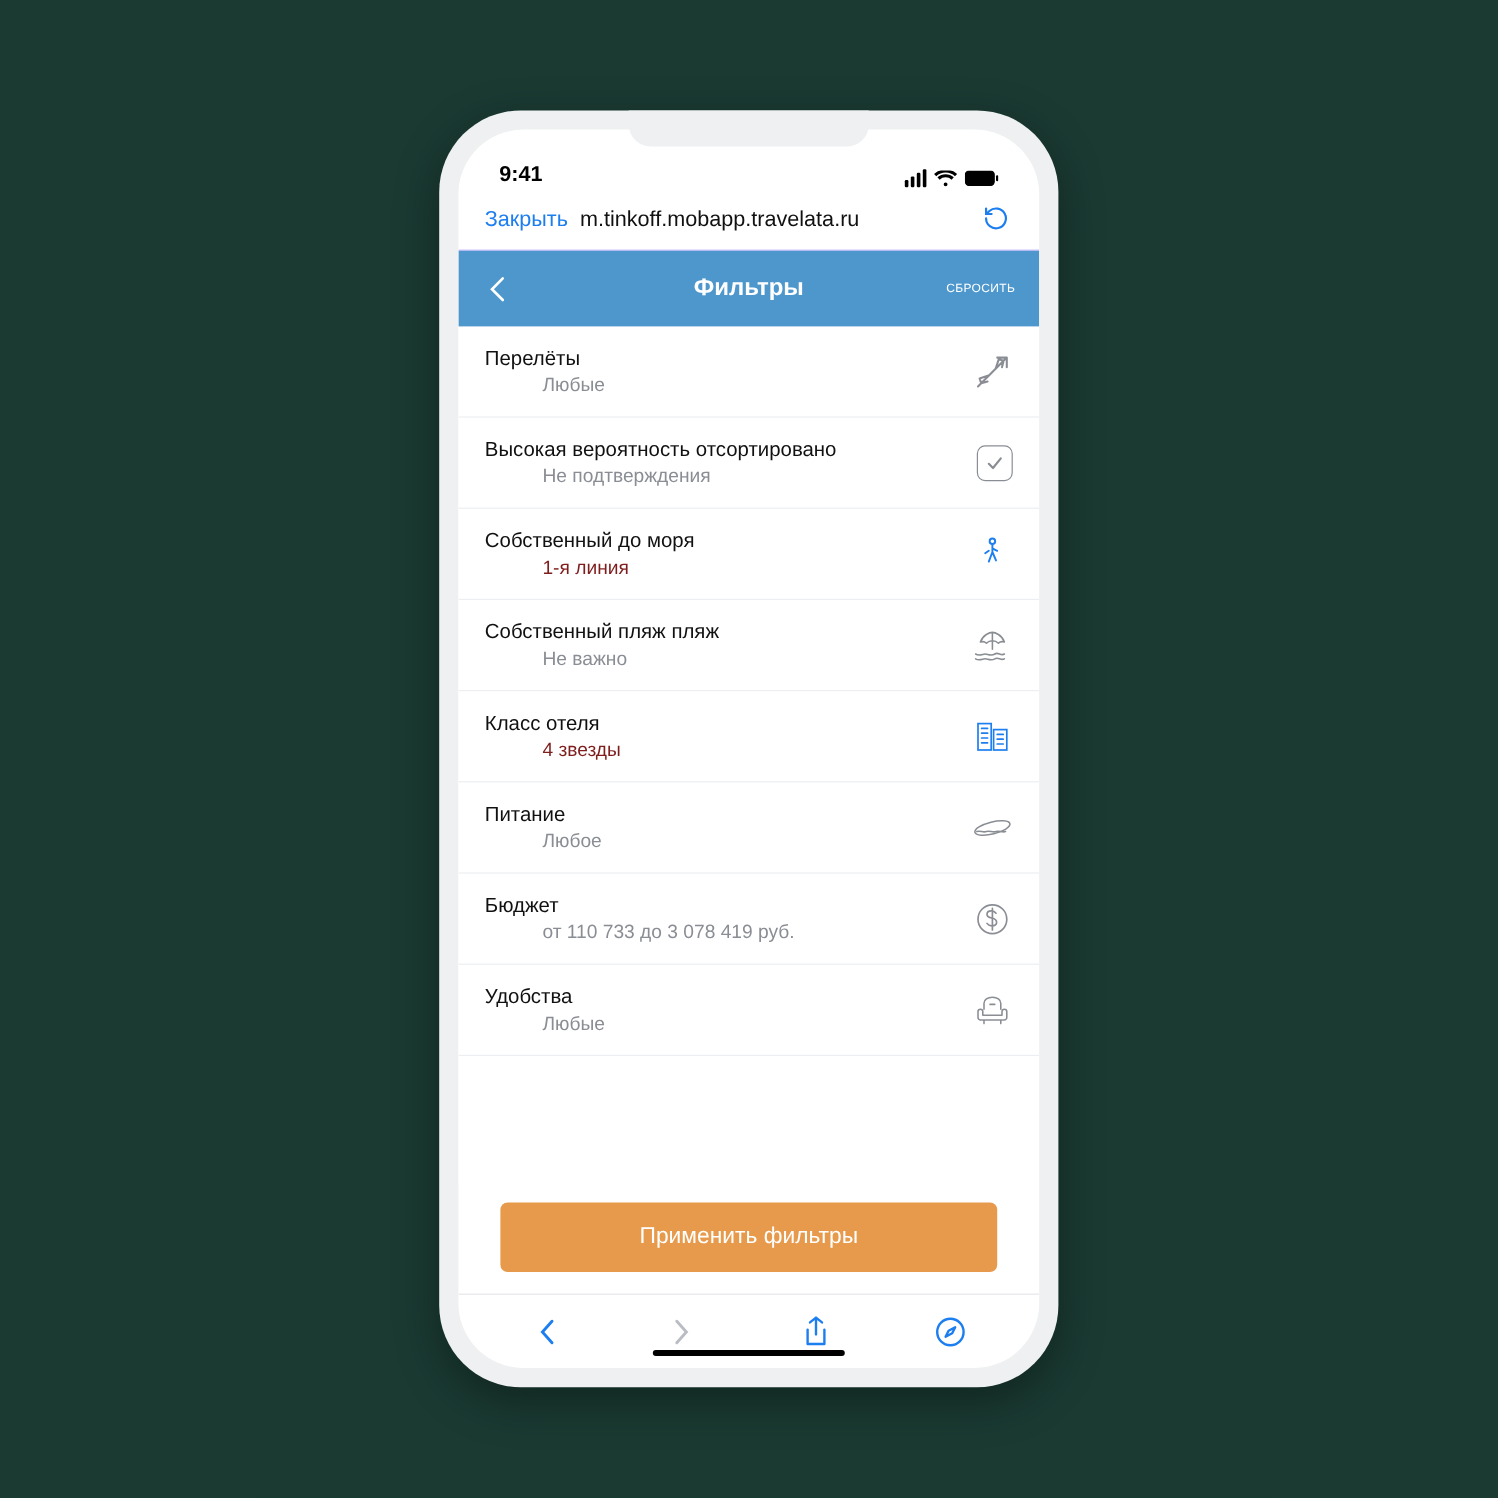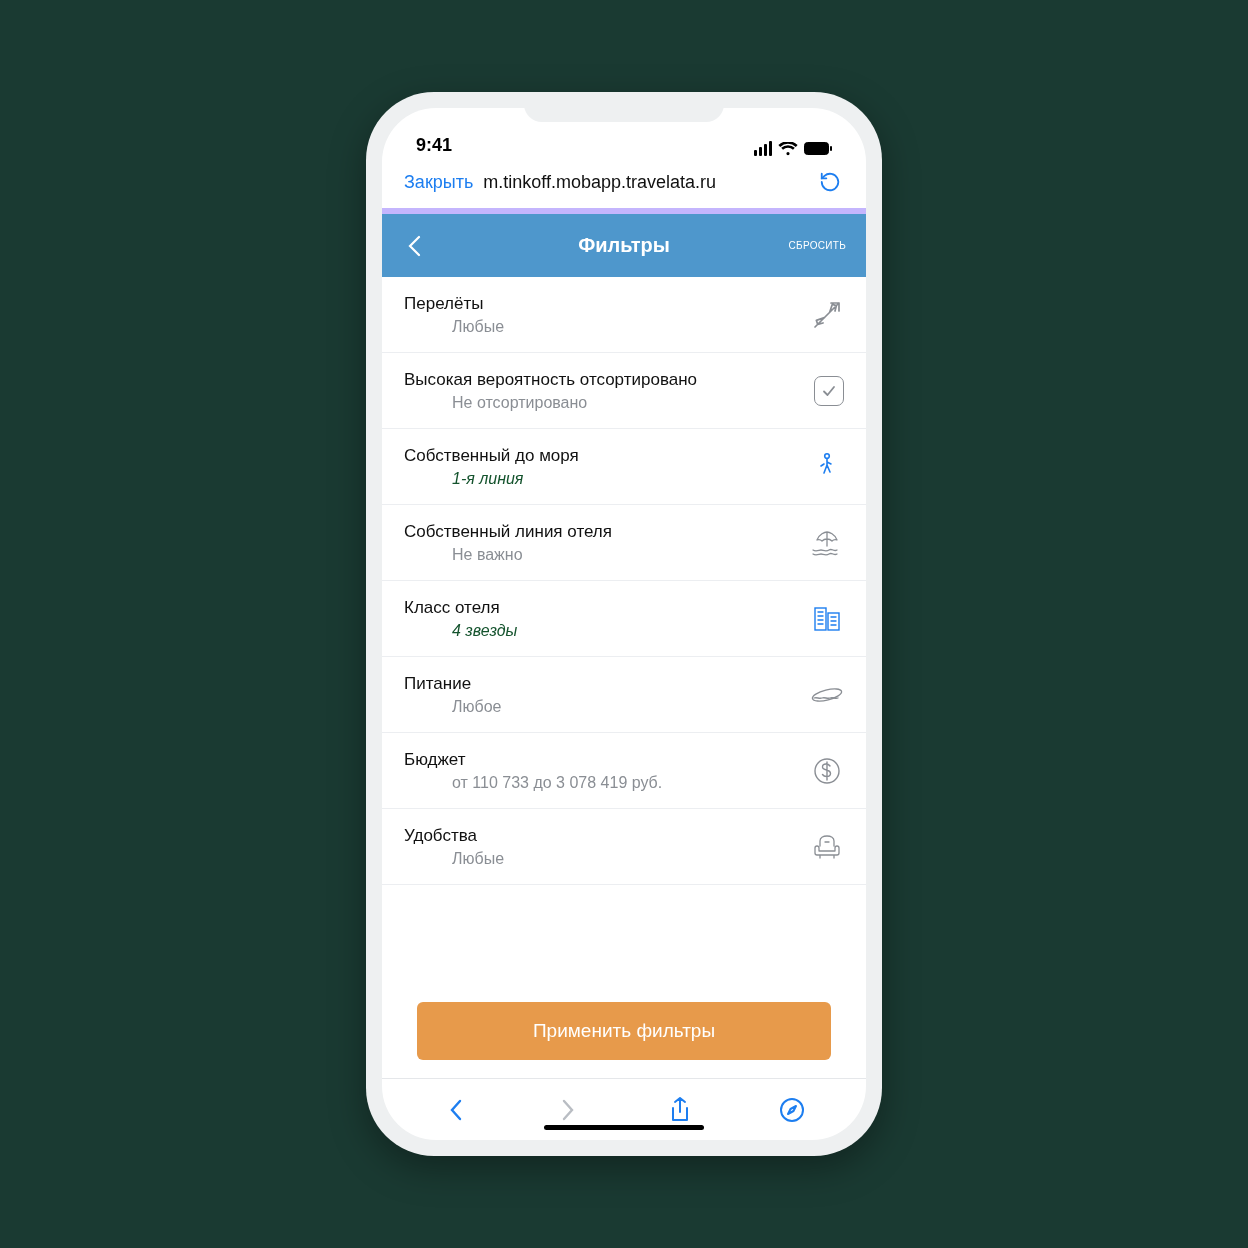--- a/index.html
+++ b/index.html
@@ -57,21 +57,21 @@
   .signal span:nth-child(2){height:9px}
   .signal span:nth-child(3){height:12px}
   .signal span:nth-child(4){height:15px}
   .wifi svg, .battery svg { display:block; }
   
   .urlbar {
     display: flex;
     align-items: center;
     gap: 10px;
     padding: 10px 22px 12px;
-    border-bottom: 6px solid #c4b5fd;
+    border-bottom: 1px solid #c4b5fd;
   }
   .close-link { color:#1d7ef0; font-size:18px; }
   .url-text { flex:1; font-size:18px; color:#111; white-space:nowrap; overflow:hidden; }
   .reload-btn { width:28px; height:28px; display:flex; align-items:center; justify-content:center; }
   
   .apphdr {
     background:#4e97cc;
     color:#fff;
     height:63px;
     display:flex;
@@ -88,21 +88,21 @@
     display:flex;
     align-items:center;
     padding:16px 22px;
     border-bottom:1px solid #eceef1;
     min-height:76px;
     gap:14px;
   }
   .row .txt { flex:1; }
   .row .title { font-size:17px; color:#111; font-weight:500; }
   .row .value { font-size:16px; color:#8a8e94; margin-top:4px;margin-left:48px; }
-  .row .value.active { color:#14532d;font-style:italic; }
+  .row .value.active { color:#7f1d1d; }
   .row .icon { width:34px; height:34px; display:flex; align-items:center; justify-content:center; flex:0 0 34px; }
   .row .icon svg { stroke:#8a8e94; }
   .row .icon.active svg { stroke:#1d7ef0; }
   .checkbox {
     width:30px; height:30px;
     border:1.5px solid #8a8e94;
     border-radius:7px;
     display:flex; align-items:center; justify-content:center;
     flex:0 0 30px;
   }
@@ -196,21 +196,21 @@
         <div class="icon">
           <svg width="32" height="32" viewBox="0 0 24 24" fill="none" stroke-width="1.3" stroke-linecap="round" stroke-linejoin="round">
               <path d="M21 3 3 21M15 3h6v6M10 14l-6 2 1 3 4-1M14 10l2-6 3 1-1 4"></path>
             </svg>
         </div>
       </div>
 
       <div class="row">
         <div class="txt">
           <div class="title">Высокая вероятность отсортировано</div>
-          <div class="value">Не отсортировано</div>
+          <div class="value">Не подтверждения</div>
         </div>
         <div class="checkbox">
           <svg width="14" height="14" viewBox="0 0 14 14" fill="none" stroke="#8a8e94" stroke-width="1.8" stroke-linecap="round" stroke-linejoin="round">
               <path d="M2 7.5 5.5 11 12 3"></path>
             </svg>
         </div>
       </div>
 
       <div class="row">
         <div class="txt">
@@ -220,21 +220,21 @@
         <div class="icon active">
           <svg width="24" height="30" viewBox="0 0 24 30" fill="none" stroke-width="1.6" stroke-linecap="round" stroke-linejoin="round">
               <circle cx="12" cy="4" r="2.3"></circle>
               <path d="M12 7v6l-3 8M12 13l3 7M9 12l-3 2M12 10l4 2"></path>
             </svg>
         </div>
       </div>
 
       <div class="row">
         <div class="txt">
-          <div class="title">Собственный линия отеля</div>
+          <div class="title">Собственный пляж пляж</div>
           <div class="value">Не важно</div>
         </div>
         <div class="icon">
           <svg width="32" height="30" viewBox="0 0 32 30" fill="none" stroke-width="1.3" stroke-linecap="round" stroke-linejoin="round">
               <path d="M16 4v14M6 12c2-6 8-8 10-8s8 2 10 8c-3-1-5 1-5 1s-2-2-5-2-5 2-5 2-2-2-5-1zM2 22c3 2 6 0 8 0s5 2 8 0 5 2 8 0M2 26c3 2 6 0 8 0s5 2 8 0 5 2 8 0"></path>
             </svg>
         </div>
       </div>
 
       <div class="row">

